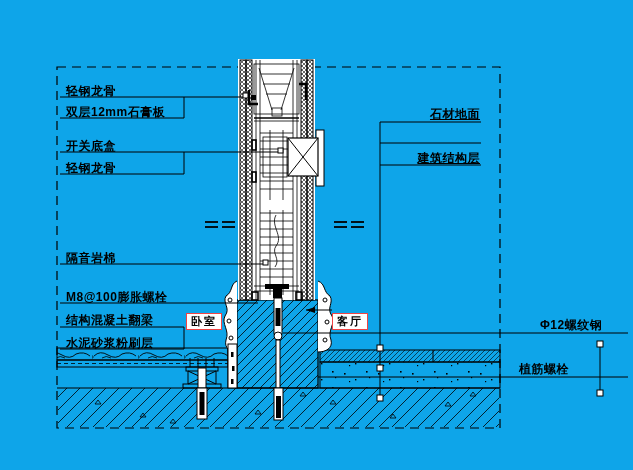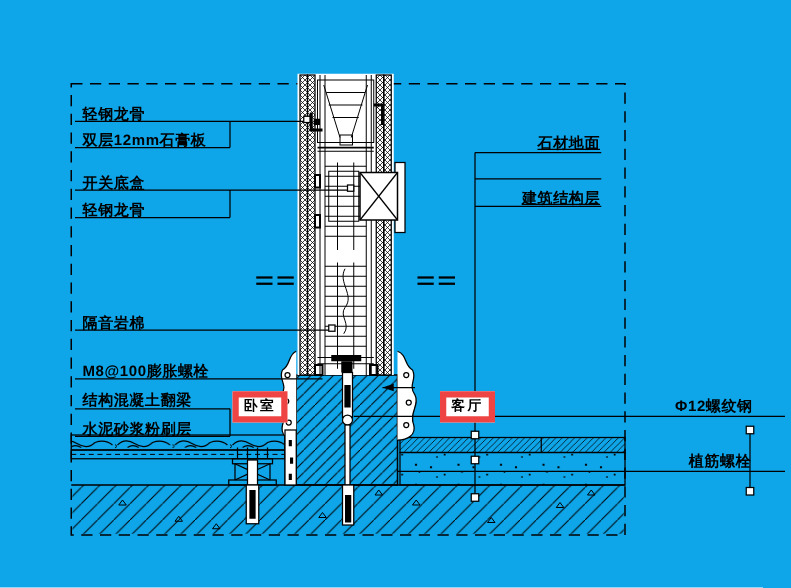--- a/index.html
+++ b/index.html
@@ -2,21 +2,21 @@
 <html><head>
 <meta charset="utf-8">
 <style>
   html,body{margin:0;padding:0;background:#fff;}
   #stage{position:relative;width:633px;height:470px;background:#0ea5e9;overflow:hidden;
          font-family:"Liberation Sans","DejaVu Sans",sans-serif;}
   #stage svg{position:absolute;left:0;top:0;}
   .lbl{position:absolute;font-weight:bold;font-size:12px;line-height:12px;
        color:#000;letter-spacing:.5px;white-space:nowrap;}
   .lbl.ra{width:100px;left:380px;text-align:right;text-decoration:underline;}
-  .room{position:absolute;width:34px;height:15px;border:5px solid #ef4444;background:#fff;
+  .room{position:absolute;width:34px;height:15px;border:1px solid #ef4444;background:#fff;
         text-align:center;font-weight:bold;font-size:11px;line-height:15px;letter-spacing:2px;color:#000;}
 </style>
 </head>
 <body>
 
 <div id="stage">
 
 <svg width="633" height="470" viewBox="0 0 633 470">
   <defs>
     <pattern id="boardHatch" patternUnits="userSpaceOnUse" width="4" height="4">
@@ -253,17 +253,17 @@
   <div class="lbl" style="left:66px;top:162px">轻钢龙骨</div>
   <div class="lbl" style="left:66px;top:252px">隔音岩棉</div>
   <div class="lbl" style="left:66px;top:291px">M8@100膨胀螺栓</div>
   <div class="lbl" style="left:66px;top:314px">结构混凝土翻梁</div>
   <div class="lbl" style="left:66px;top:337px">水泥砂浆粉刷层</div>
 
   <div class="lbl ra" style="top:108px">石材地面</div>
   <div class="lbl ra" style="top:152px">建筑结构层</div>
 
   <div class="lbl" style="left:540px;top:319px">Φ12螺纹钢</div>
-  <div class="lbl" style="left:551px;top:363px">植筋螺栓</div>
+  <div class="lbl" style="left:519px;top:363px">植筋螺栓</div>
 
   <div class="room" style="left:186px;top:313px">卧室</div>
-  <div class="room" style="left:352px;top:313px">客厅</div>
+  <div class="room" style="left:332px;top:313px">客厅</div>
 </div>
 
 </body></html>

